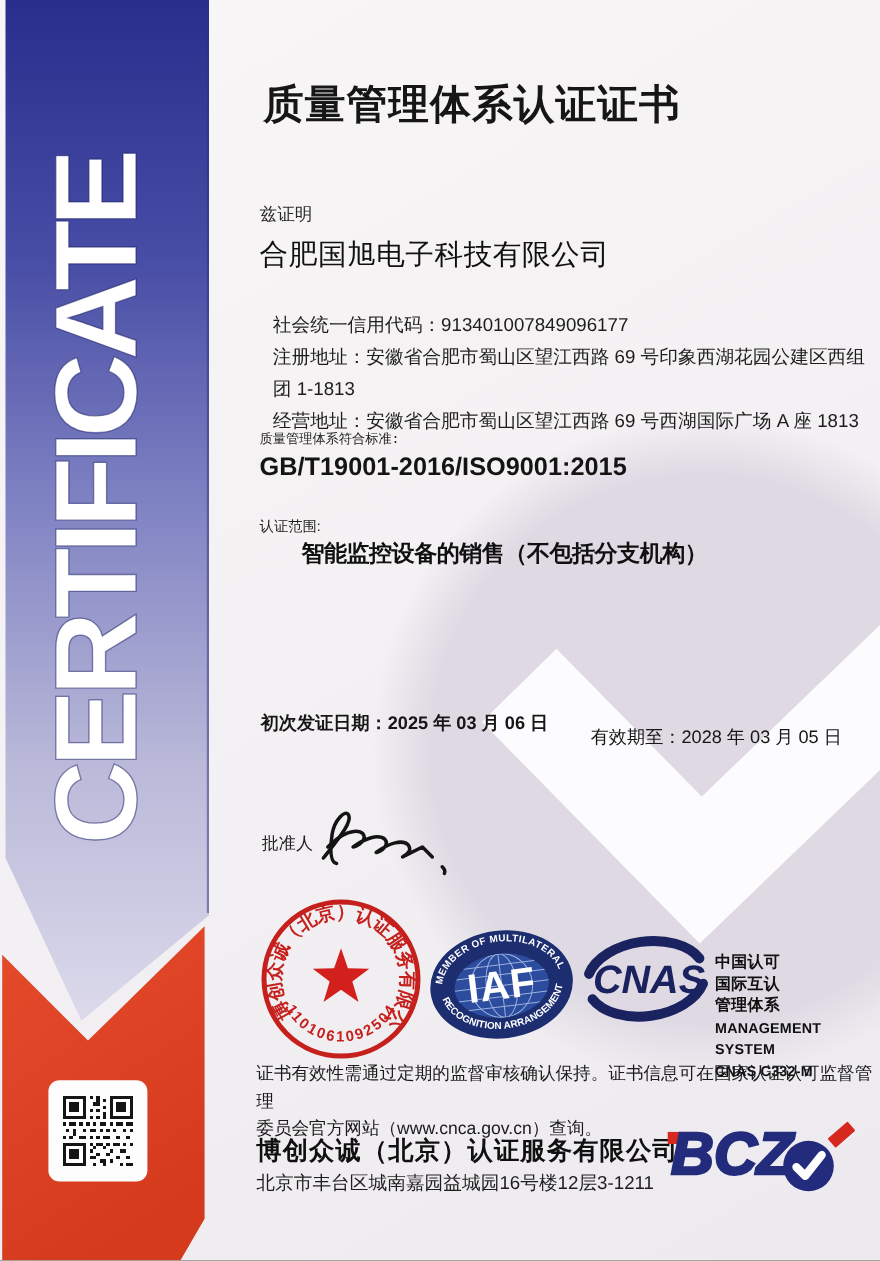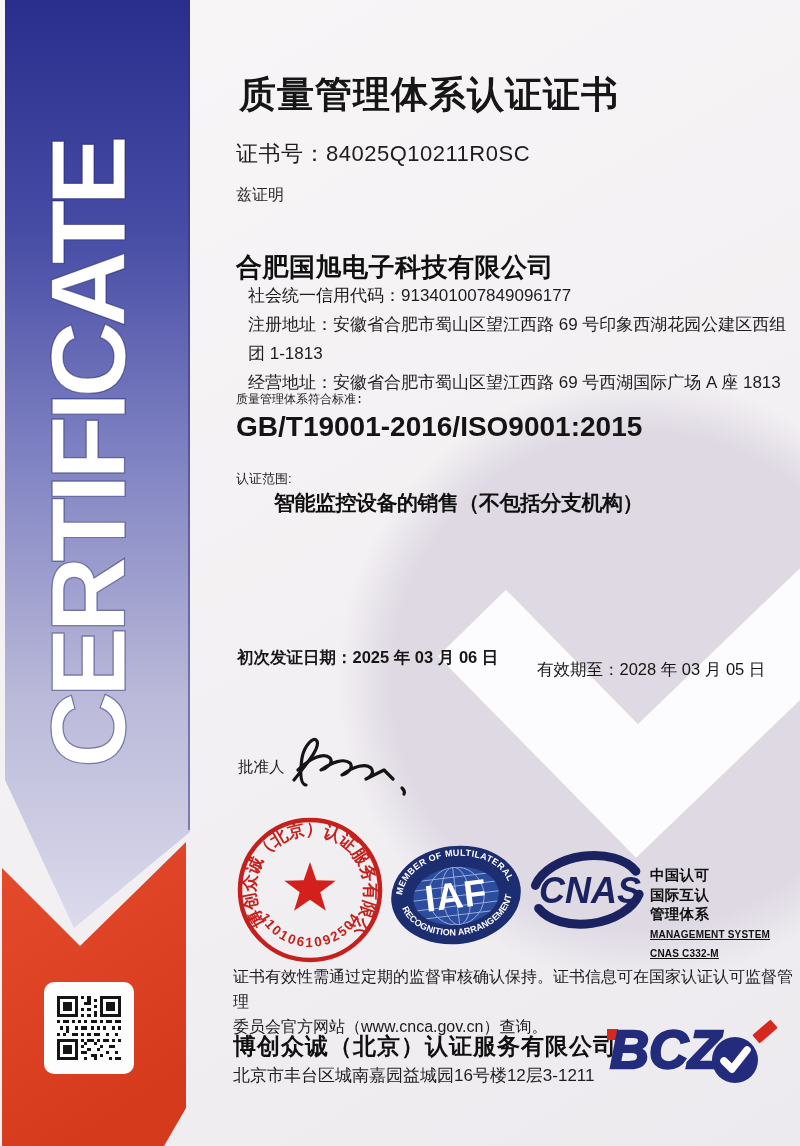--- a/index.html
+++ b/index.html
@@ -17,37 +17,37 @@
   .side-banner{left:44px;top:768px;width:718px;height:88px;
       transform:rotate(-90deg);transform-origin:0 0;
       font-size:106px;line-height:88px;font-weight:800;color:#ffffff;
       letter-spacing:-6px;-webkit-text-stroke:1.2px rgba(28,32,105,.55);
       white-space:nowrap;}
 
   
   .title{left:239px;top:70px;font-size:37px;font-weight:700;color:#161616;letter-spacing:1px;}
   .certno{left:236px;top:139px;font-size:22px;color:#1d1d1d;letter-spacing:.5px;}
   .intro{left:236px;top:185px;font-size:16px;color:#2a2a2a;}
-  .company{left:236px;top:214px;font-size:26px;font-weight:700;color:#101010;letter-spacing:.5px;margin-top:36px;}
+  .company{left:236px;top:214px;font-size:26px;font-weight:400;color:#101010;letter-spacing:.5px;}
   .info{left:248px;top:281px;font-size:17px;color:#1d1d1d;line-height:29px;}
   .std-label{left:236px;top:391px;font-size:12px;color:#1d1d1d;font-family:Liberation Mono, monospace;}
-  .standard{left:236px;top:411px;font-size:28px;font-weight:700;color:#141414;}
+  .standard{left:236px;top:411px;font-size:23px;font-weight:700;color:#141414;}
   .scope-label{left:236px;top:470px;font-size:13px;color:#1d1d1d;}
   .scope{left:236px;top:489px;font-size:21px;font-weight:700;color:#101010;letter-spacing:-.5px;margin-left:38px;}
   .date-left{left:237px;top:647px;font-size:16.5px;font-weight:600;color:#161616;}
   .date-right{left:537px;top:659px;font-size:16.5px;font-weight:400;color:#161616;}
   .approver{left:238px;top:757px;font-size:15.5px;color:#222;}
   #signature{left:274px;top:718px;}
 
   
   #stamp{left:235px;top:815px;}
   #iaf{left:386px;top:842px;}
   #cnas{left:528px;top:846px;}
   .cnas-text{left:650px;top:843px;font-size:14.5px;font-weight:700;color:#101010;line-height:19.5px;letter-spacing:.3px;margin-top:23px;}
-  .cnas-text .en{font-size:10px;letter-spacing:.2px;text-decoration:underline;}
+  .cnas-text .en{font-size:13px;letter-spacing:.2px;}
 
   
   .note{left:233px;top:964px;width:575px;font-size:16px;color:#1a1a1a;line-height:25px;}
   .issuer{left:233px;top:1031px;font-size:23px;font-weight:700;color:#101010;letter-spacing:1px;}
   .issuer-addr{left:233px;top:1064px;font-size:17px;color:#1d1d1d;}
 
   .bczc{left:604px;top:1020px;width:196px;height:80px;}
   .bczc .dot{position:absolute;left:3px;top:9px;width:11px;height:11px;background:var(--c-accent-red,#d6281e);}
   .bczc .txt{position:absolute;left:6px;top:-2px;font-size:54px;font-weight:700;color:var(--c-bczc-navy,#232c7c);
              -webkit-text-stroke:2.5px var(--c-bczc-navy,#232c7c);letter-spacing:0;font-style:italic;}
@@ -108,21 +108,20 @@
         M16 12h1v1h-1z M19 12h1v1h-1z M8 14h1v1H8z M10 14h2v1h-2z M13 14h1v1h-1z M15 14h2v1h-2z
         M18 14h1v1h-1z M20 14h1v1h-1z M9 15h1v1H9z M12 15h1v1h-1z M8 16h1v1H8z M14 16h1v1h-1z
         M17 16h2v1h-2z M10 17h1v1h-1z M13 17h1v1h-1z M8 18h2v1H8z M16 18h1v1h-1z M19 18h1v1h-1z
         M11 19h2v1h-2z M14 19h1v1h-1z M9 20h1v1H9z M12 20h1v1h-1z M17 20h1v1h-1z M19 20h2v1h-2z"></path>
     </svg>
   </div>
 
   <div class="abs side-banner">CERTIFICATE</div>
 
   <div class="abs title">质量管理体系认证证书</div>
-  <div class="abs certno"><span>证书号：</span><span>84025Q10211R0SC</span></div>
   <div class="abs intro">兹证明</div>
   <div class="abs company">合肥国旭电子科技有限公司</div>
 
   <div class="abs info">
     <div>社会统一信用代码：913401007849096177</div>
     <div>注册地址：安徽省合肥市蜀山区望江西路 69 号印象西湖花园公建区西组团 1-1813</div>
     <div>经营地址：安徽省合肥市蜀山区望江西路 69 号西湖国际广场 A 座 1813</div>
   </div>
 
   <div class="abs std-label">质量管理体系符合标准:</div>

